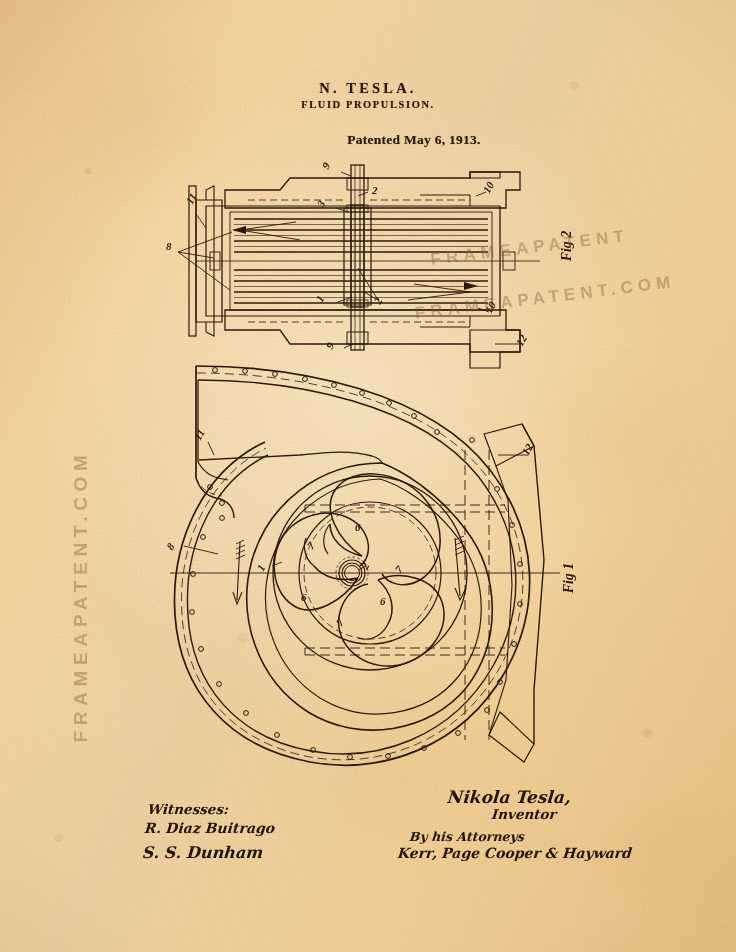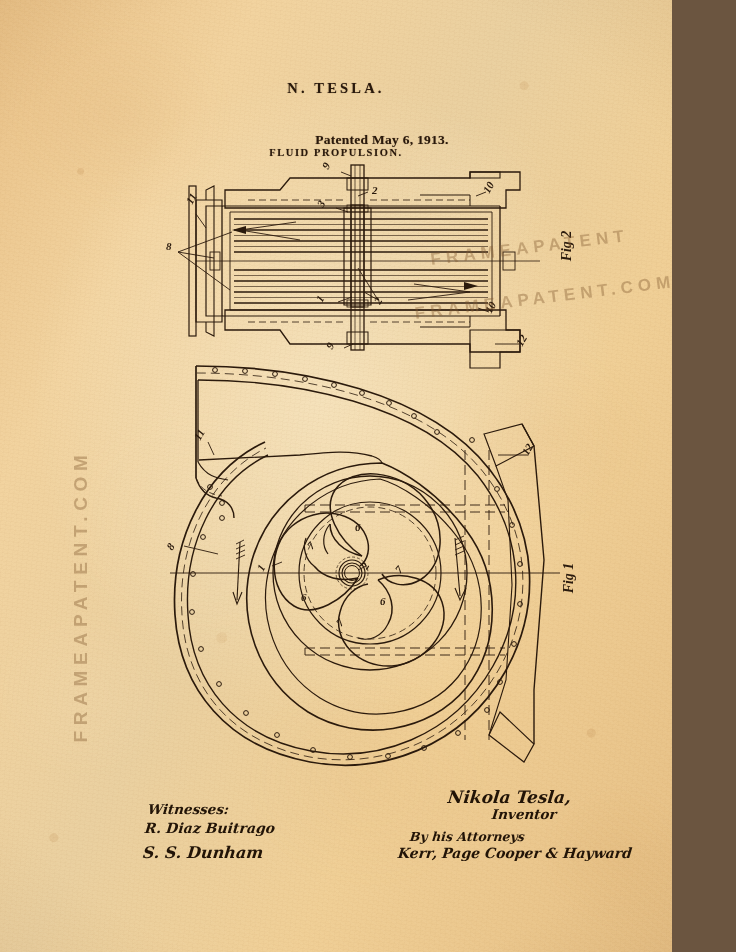--- a/index.html
+++ b/index.html
@@ -6,21 +6,21 @@
   html, body {
     margin: 0;
     padding: 0;
     background: #6b5540;
   }
   body {
     font-family: "Liberation Serif", serif;
   }
   #sheet {
     position: relative;
-    width: 672px;
+    width: 736px;
     height: 952px;
     overflow: hidden;
     background-color: #edc892;
     background-image:
       radial-gradient(ellipse 70% 55% at 48% 42%, rgba(255,240,208,0.55) 0%, rgba(255,240,208,0.0) 62%),
       radial-gradient(ellipse 120% 95% at 50% 50%, rgba(120,80,35,0.0) 55%, rgba(120,80,35,0.14) 85%, rgba(95,62,28,0.26) 100%),
       radial-gradient(circle at 12% 18%, rgba(190,140,80,0.22) 0 3px, rgba(0,0,0,0) 4px),
       radial-gradient(circle at 78% 9%,  rgba(190,140,80,0.18) 0 4px, rgba(0,0,0,0) 5px),
       radial-gradient(circle at 33% 67%, rgba(196,148,88,0.16) 0 5px, rgba(0,0,0,0) 6px),
       radial-gradient(circle at 88% 77%, rgba(186,136,78,0.20) 0 4px, rgba(0,0,0,0) 5px),
@@ -59,21 +59,21 @@
     position: absolute;
     text-align: center;
     color: #29190c;
     font-family: "Liberation Serif", serif;
     font-weight: bold;
     letter-spacing: 0.09em;
     white-space: nowrap;
     text-shadow: 0 0 1px rgba(60,34,12,0.45);
   }
   #t-name  { left: 0; right: 0; top: 80px;  font-size: 14.5px; letter-spacing: 0.22em; }
-  #t-title { left: 0; right: 0; top: 99px;  font-size: 10.5px; letter-spacing: 0.15em; margin-top: 48px; }
+  #t-title { left: 0; right: 0; top: 99px;  font-size: 10.5px; letter-spacing: 0.15em; }
   #t-filed { left: 0; right: 0; top: 114px; font-size: 8.2px;  letter-spacing: 0.13em; }
   #t-pat {
     left: 4px; right: 0; top: 132px;
     font-size: 13.5px; letter-spacing: 0.02em;
     text-align: center;
     padding-left: 88px;
   }
 
   
   .wm {

